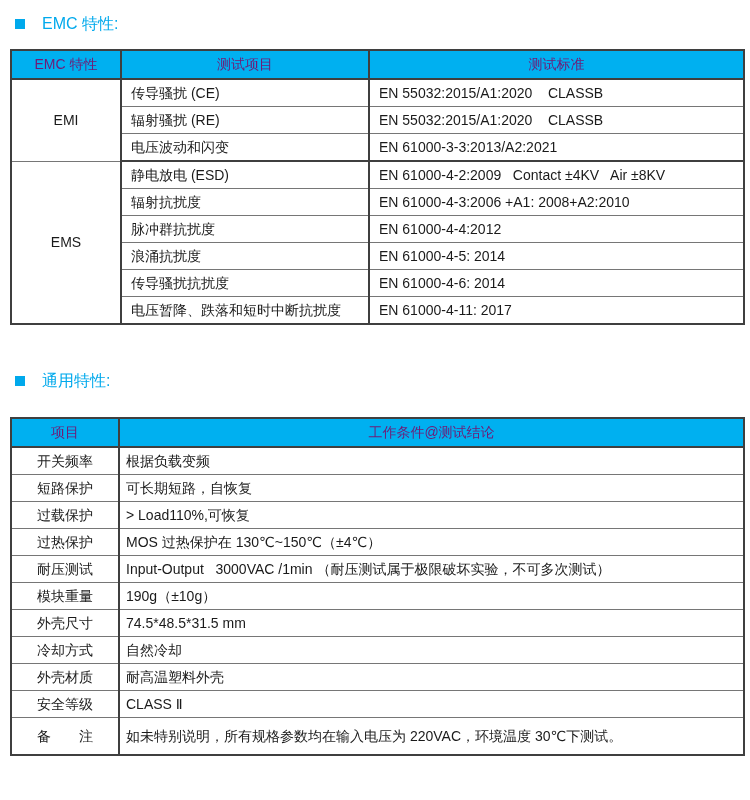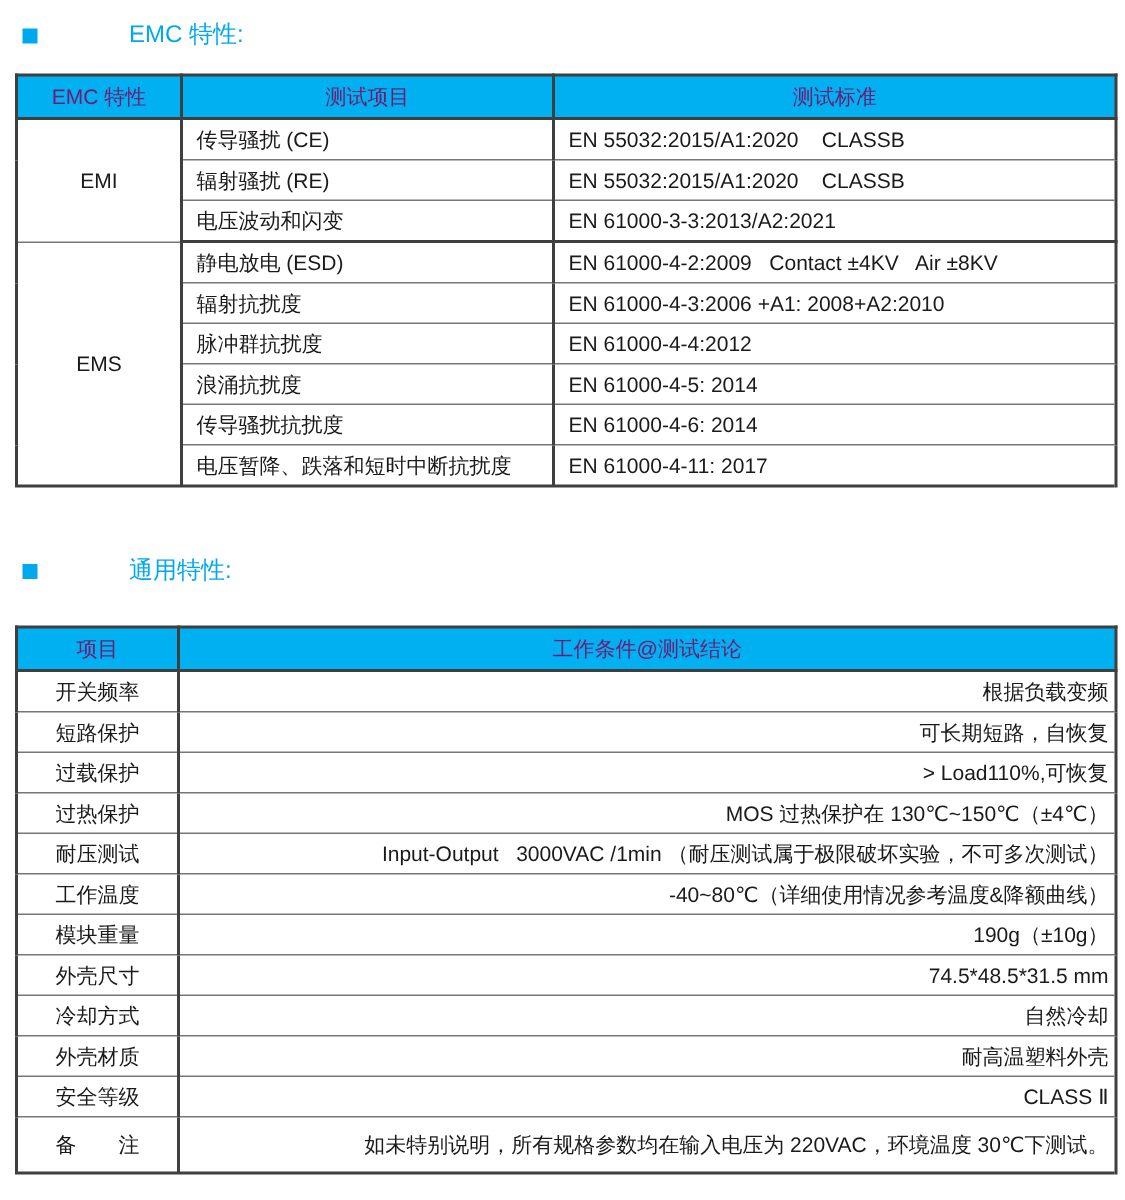--- a/index.html
+++ b/index.html
@@ -7,21 +7,21 @@
     width:750px;height:800px;background:#ffffff;overflow:hidden;
     font-family:"Liberation Sans","DejaVu Sans",sans-serif;
     color:var(--text,#1a1a1a);
     -webkit-font-smoothing:antialiased;
   }
   .page{padding:12px 7px 0 10px;}
 
   .section-title{
     display:flex;align-items:center;margin-left:5px;
     color:var(--accent,#00a9ec);
-    font-size:16px;line-height:20px;font-weight:400;gap:44px;
+    font-size:16px;line-height:20px;font-weight:400;
   }
   .section-title .bullet{
     width:10px;height:10px;background:var(--accent,#00a9ec);
     margin-right:17px;flex:0 0 auto;
   }
   .title-emc{margin-top:2px;}
   .title-general{margin-top:46px;}
 
   table.spec-table{
     border-collapse:collapse;table-layout:fixed;
@@ -45,21 +45,21 @@
     border-bottom:1px solid var(--border_light,#767676);
     height:26px;padding:0;
     font-size:14px;line-height:18px;vertical-align:middle;
     color:var(--text,#1a1a1a);
   }
   .spec-table td.gcell,
   .spec-table td.label{text-align:center;}
   .spec-table td.item,
   .spec-table td.std,
   .spec-table td.value{padding-left:9px;padding-right:4px;text-align:left;white-space:pre-wrap;}
-  .t-general td.value{padding-left:6px;text-align:right;}
+  .t-general td.value{padding-left:6px;}
   tr.group-end td{border-bottom:2px solid var(--border_dark,#3f3f3f);}
   tr.tall td{height:36px;border-radius:11px;}
 </style>
 </head>
 <body>
 
 <div class="page">
 
   <div class="section-title title-emc">
     <span class="bullet"></span>
@@ -152,24 +152,20 @@
       </tr>
       <tr>
         <td class="label">过热保护</td>
         <td class="value">MOS 过热保护在 130℃~150℃（±4℃）</td>
       </tr>
       <tr>
         <td class="label">耐压测试</td>
         <td class="value">Input-Output   3000VAC /1min （耐压测试属于极限破坏实验，不可多次测试）</td>
       </tr>
       <tr>
-        <td class="label">工作温度</td>
-        <td class="value">-40~80℃（详细使用情况参考温度&amp;降额曲线）</td>
-      </tr>
-      <tr>
         <td class="label">模块重量</td>
         <td class="value">190g（±10g）</td>
       </tr>
       <tr>
         <td class="label">外壳尺寸</td>
         <td class="value">74.5*48.5*31.5 mm</td>
       </tr>
       <tr>
         <td class="label">冷却方式</td>
         <td class="value">自然冷却</td>

